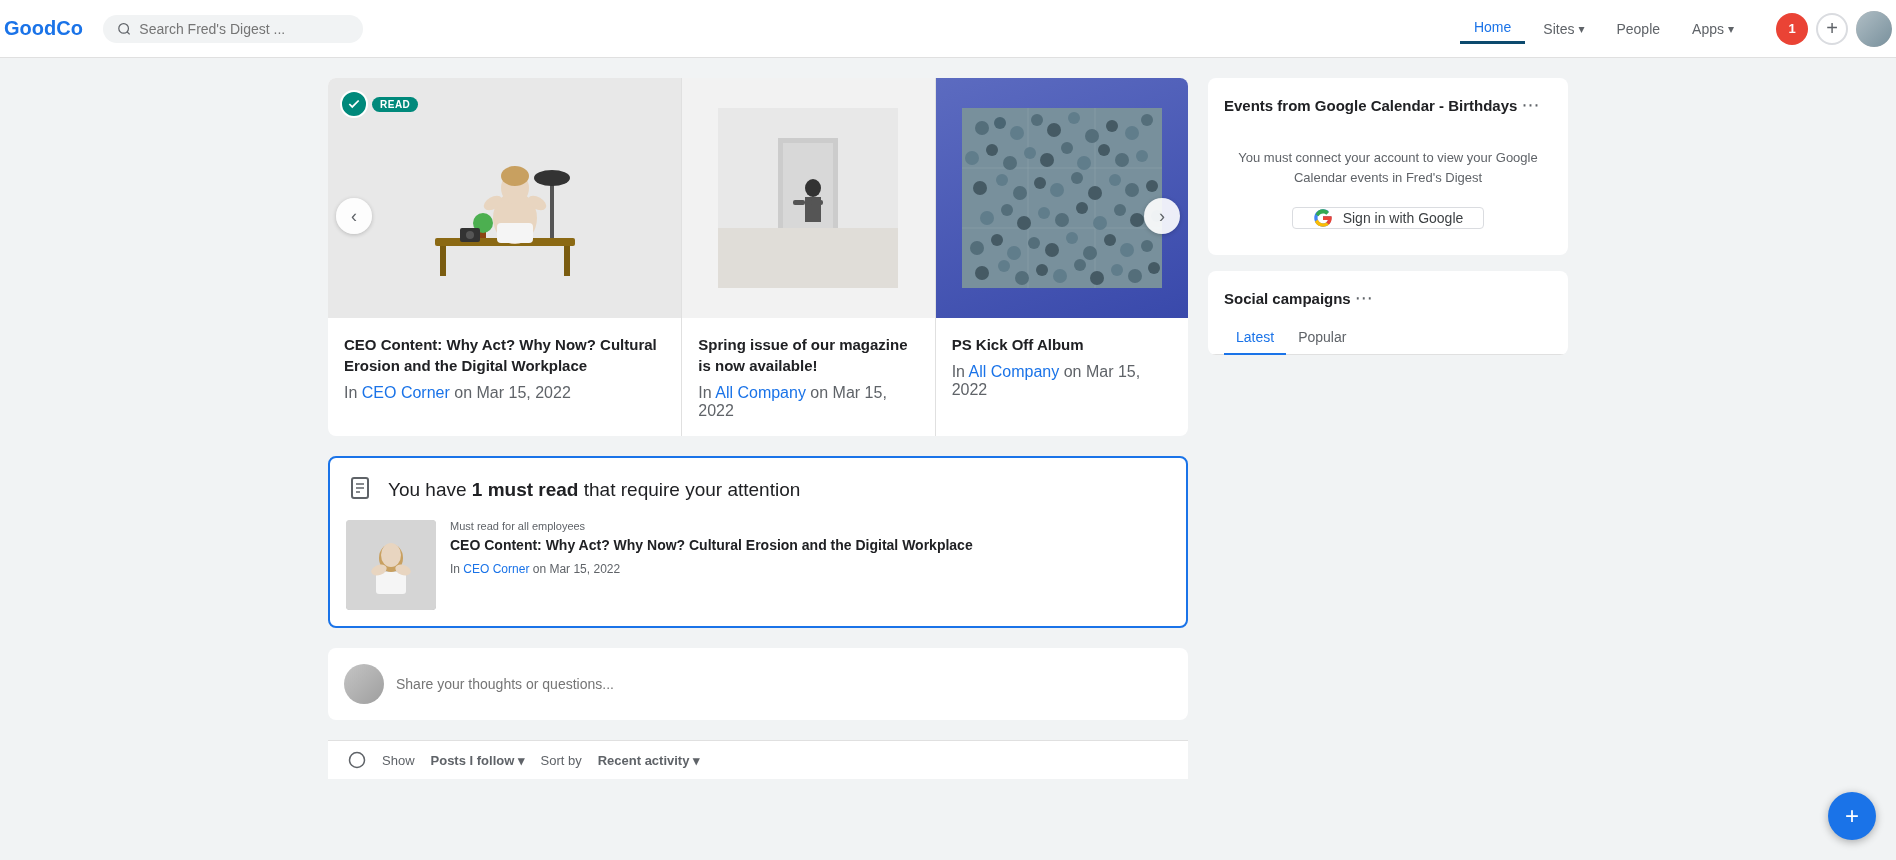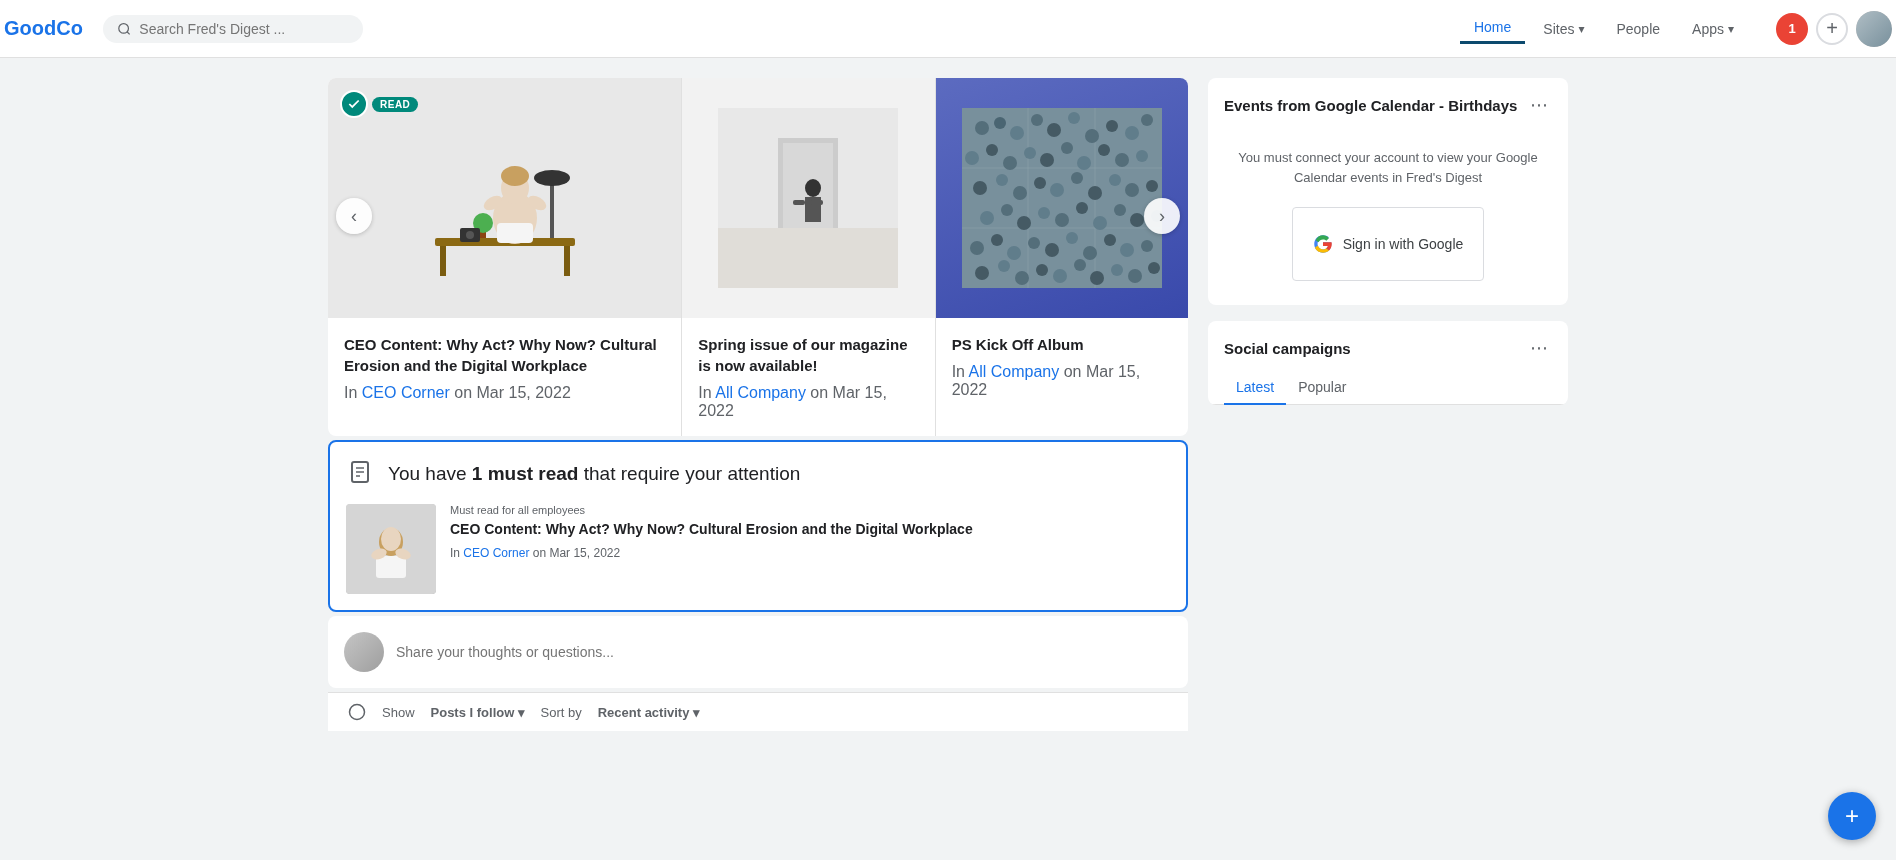--- a/index.html
+++ b/index.html
@@ -122,21 +122,21 @@
       max-width: 1280px;
       margin: 0 auto;
     }
 
     
     .left-col {
       flex: 1;
       min-width: 0;
       display: flex;
       flex-direction: column;
-      gap: 4px;
+      gap: 20px;
     }
 
     
     .carousel-container {
       position: relative;
       background: #fff;
       border-radius: 8px;
       overflow: hidden;
     }
     .carousel-inner {
@@ -282,21 +282,20 @@
 
     
     .widget-card {
       background: #fff;
       border-radius: 8px;
       overflow: hidden;
     }
     .widget-header {
       display: flex;
       align-items: center;
-      justify-content: space-between;
       padding: 14px 16px 10px;
     }
     .widget-title {
       font-size: 15px;
       font-weight: 600;
       color: #202124;
     }
     .more-btn {
       background: none;
       border: none;
@@ -319,21 +318,21 @@
       color: #5f6368;
       margin-bottom: 20px;
       line-height: 1.5;
     }
     .google-signin-btn {
       display: inline-flex;
       align-items: center;
       gap: 10px;
       border: 1px solid #dadce0;
       border-radius: 4px;
-      padding: 26px 20px;
+      padding: 0 20px;
       cursor: pointer;
       background: #fff;
       font-size: 14px;
       color: #3c4043;
       font-weight: 500;
     }
     .google-g {
       width: 20px;
       height: 20px;
     }

